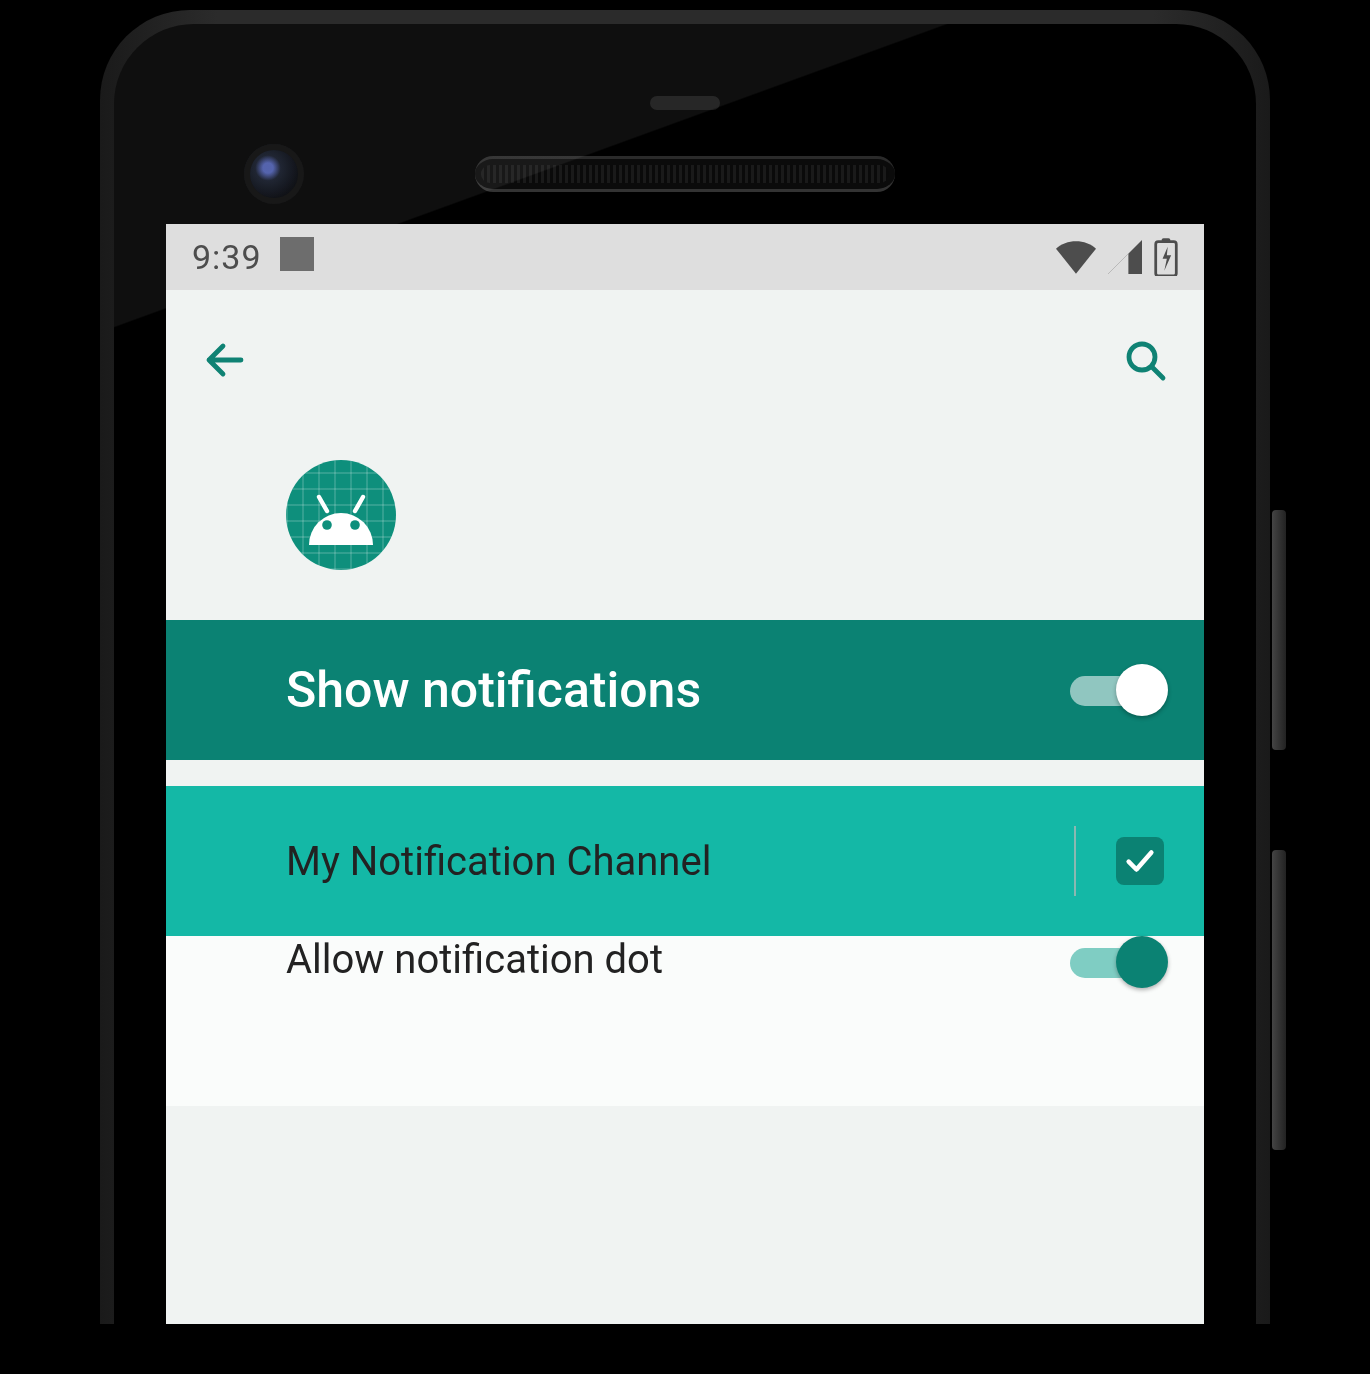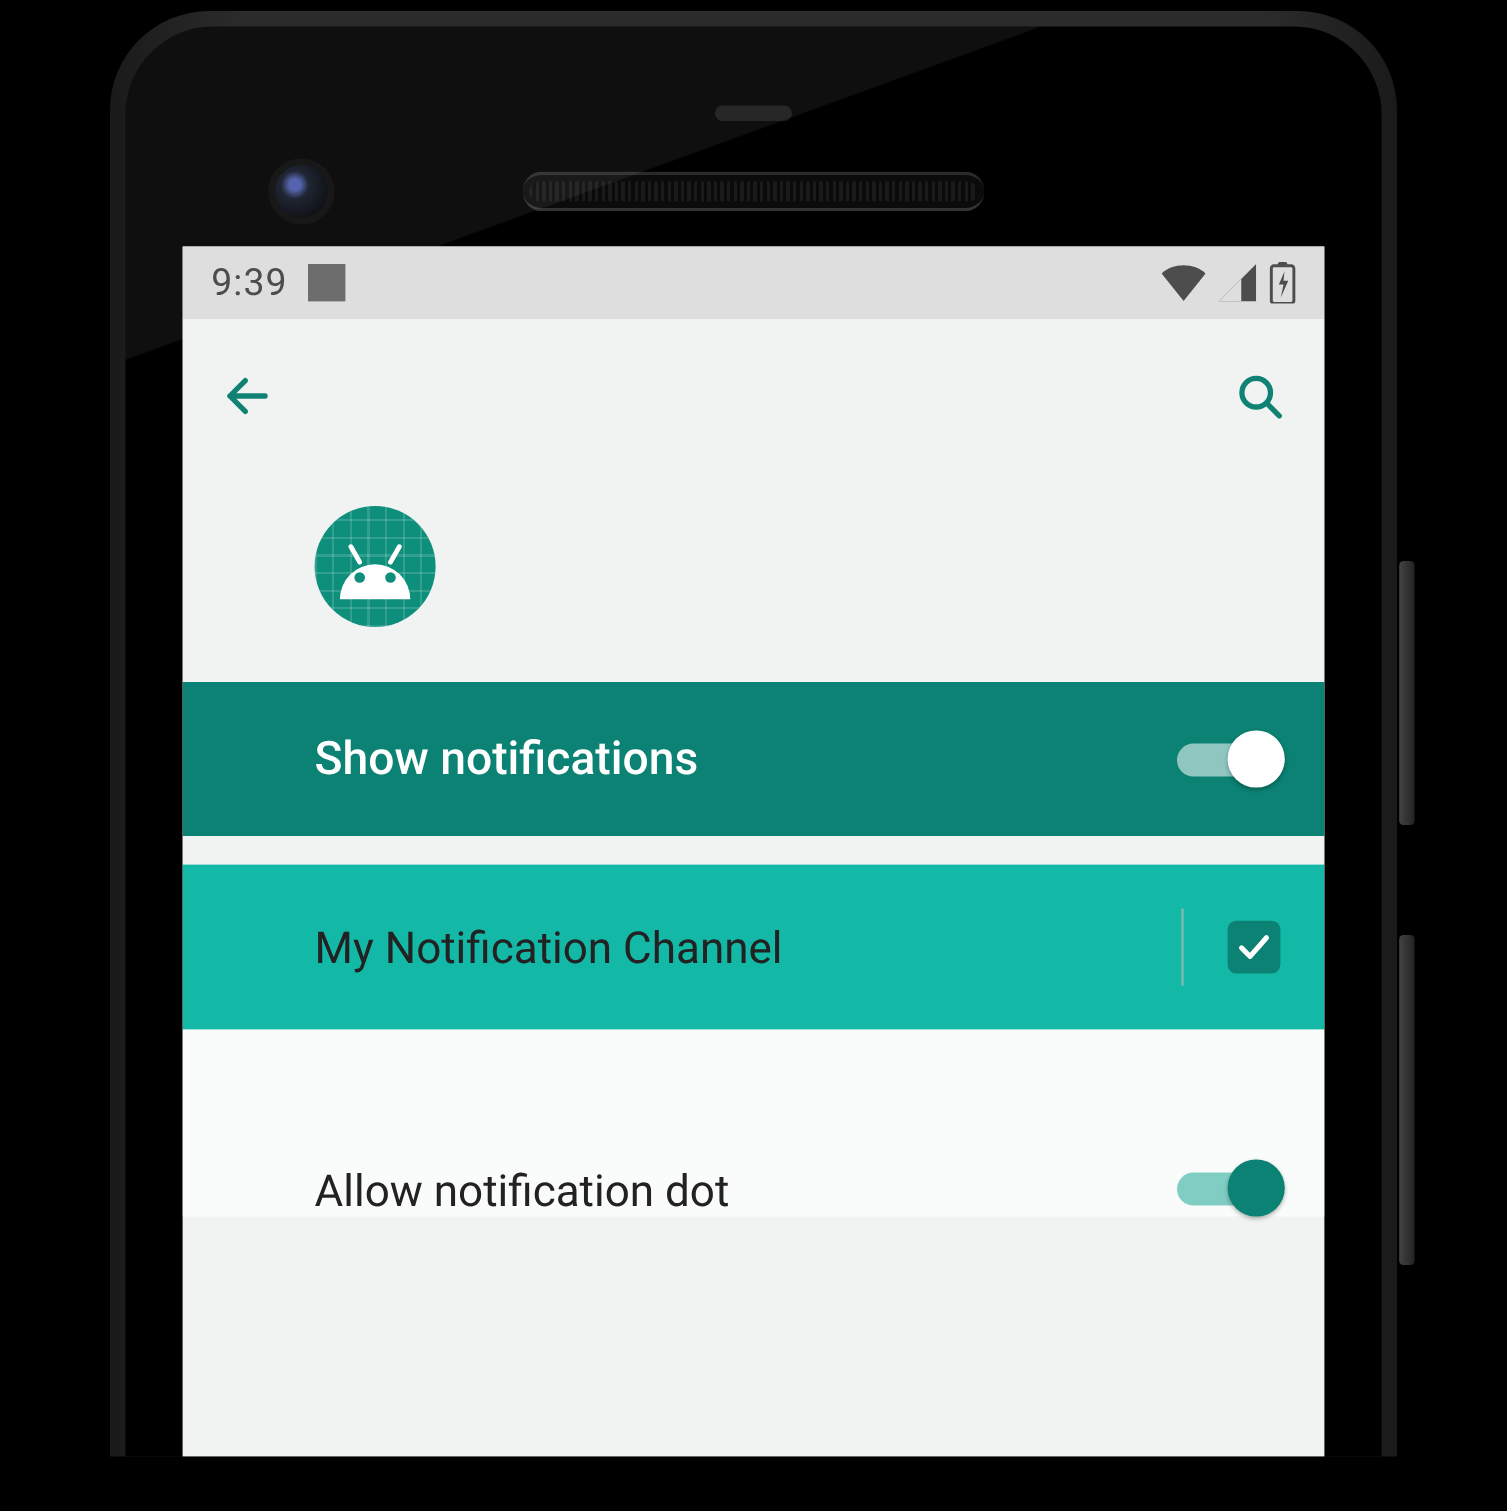--- a/index.html
+++ b/index.html
@@ -92,21 +92,21 @@
     position: relative;
   }
   
   .status-bar {
     height: 66px;
     background: #dedede;
     display:flex; align-items:center; justify-content:space-between;
     padding: 0 26px;
     color:#4d4d4d;
   }
-  .status-left { display:flex; align-items:center; gap:18px; }
+  .status-left { display:flex; gap:18px; }
   .clock { font-size:34px; letter-spacing:1px; }
   .sq { width:34px; height:34px; background:#6d6d6d; }
   .status-right { display:flex; align-items:center; gap:12px; }
   .wifi-icon svg, .cell-icon svg, .batt-icon svg { display:block; }
   
   .app-bar {
     height: 140px;
     display:flex; align-items:center;
     padding: 0 24px;
     background:#f0f3f2;
@@ -136,21 +136,21 @@
   .app-icon svg { position:relative; z-index:2; }
   .app-name { font-size:40px; color:#222; }
   
   .banner {
     background:#0b8273;
     color:#fff;
     height:140px;
     display:flex; align-items:center;
     padding: 0 40px 0 120px;
   }
-  .banner-label { font-size:42px; font-weight:500; }
+  .banner-label { font-size:50px; font-weight:500; }
   .switch {
     position:relative; width:94px; height:52px;
   }
   .switch .track {
     position:absolute; top:12px; left:0; width:84px; height:30px; border-radius:20px;
   }
   .switch .thumb {
     position:absolute; top:0; width:52px; height:52px; border-radius:50%;
     box-shadow: 0 2px 4px rgba(0,0,0,0.3);
   }
@@ -170,21 +170,21 @@
   .channel-label { font-size:40px; color:#222; }
   .divider-v { width:2px; height:70px; background:#8bb8b1; margin: 0 40px 0 0; }
   .checkbox {
     width:48px; height:48px; border-radius:8px; background:#0b8273;
     display:flex; align-items:center; justify-content:center; color:#fff;
   }
   
   .dot-row {
     background:#fafcfb;
     height:170px;
-    display:flex; align-items:flex-end;
+    display:flex; align-items:flex-start;
     padding: 0 40px 0 120px;
   }
   .dot-label { font-size:40px; color:#222; }
 </style>
 </head>
 <body>
 
 <div class="stage">
   <div class="phone">
     <div class="side-btn b1"></div>

